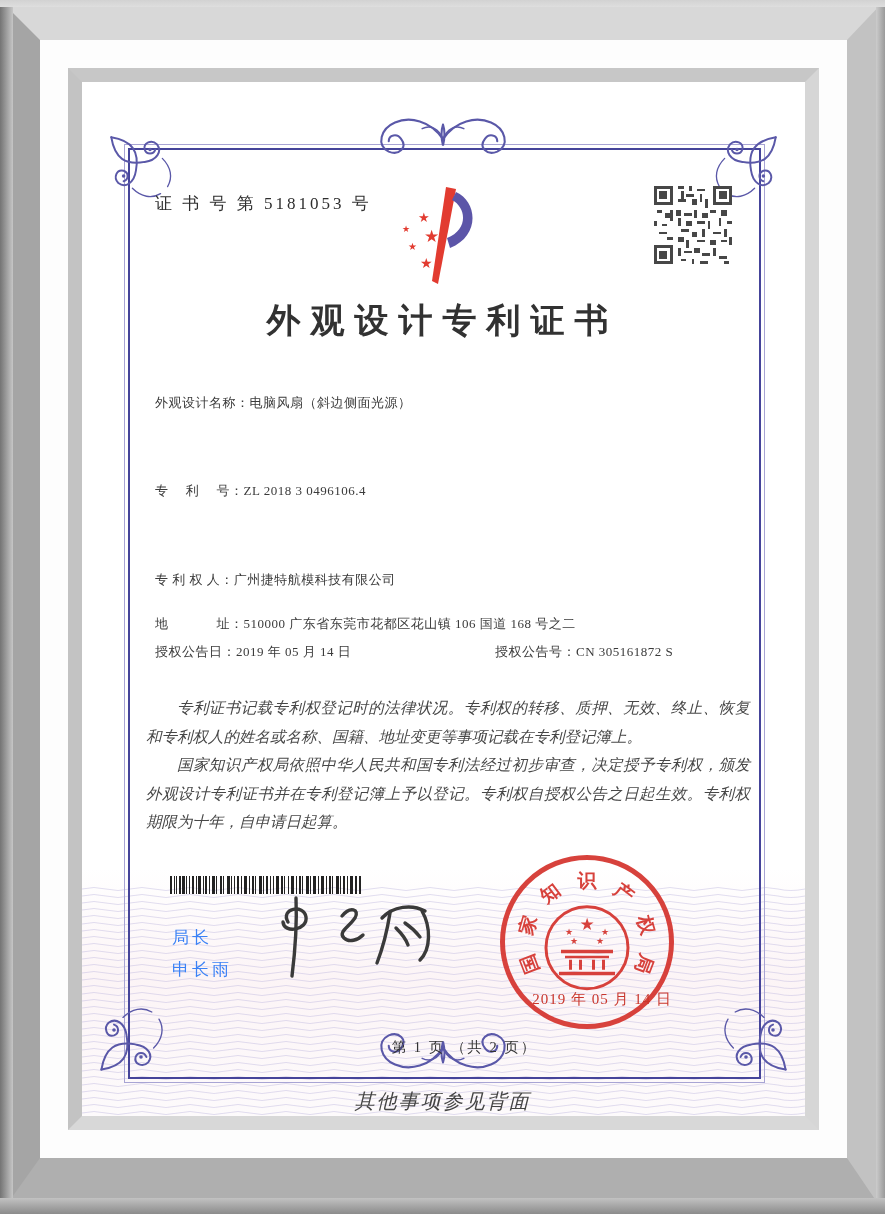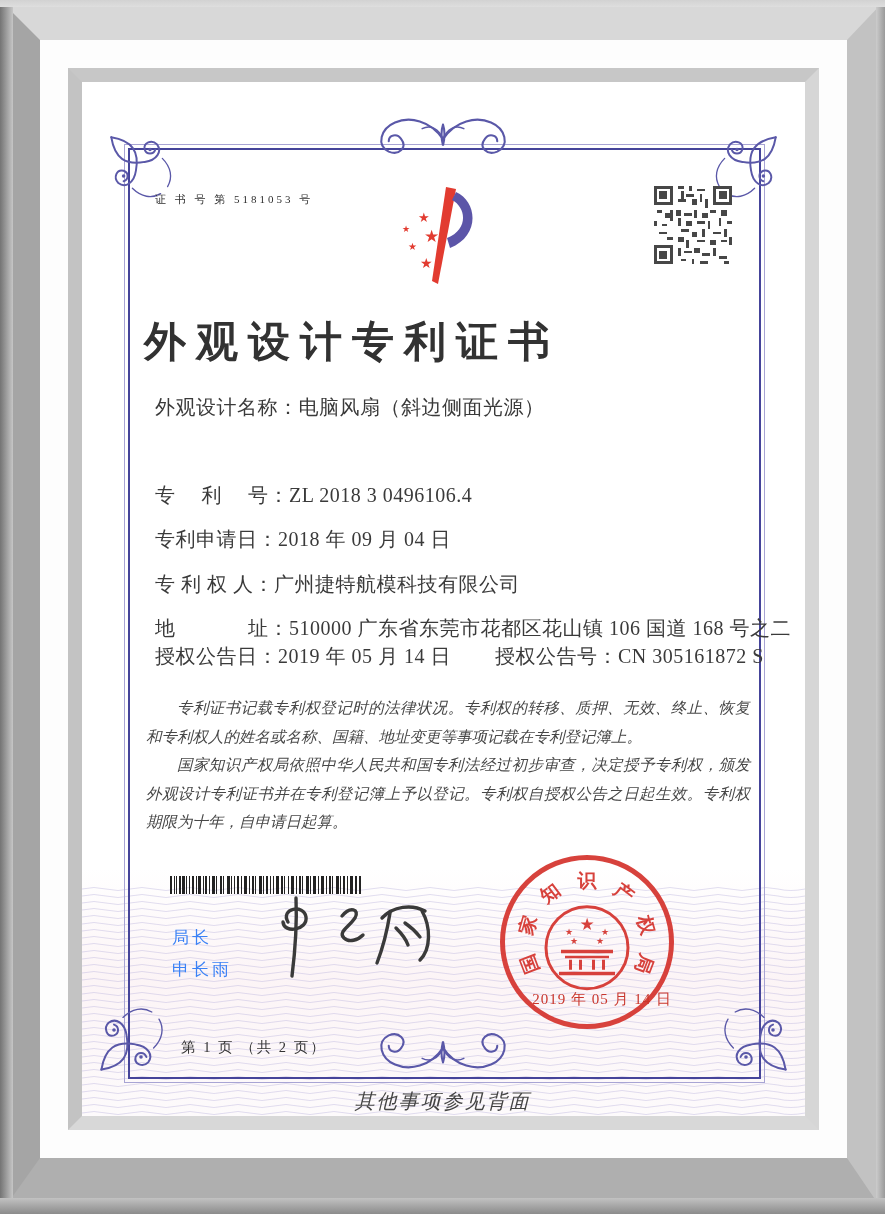--- a/index.html
+++ b/index.html
@@ -22,27 +22,27 @@
   .cert-border{position:absolute;left:46px;top:66px;width:629px;height:927px;
                border:2.5px solid #45449a;outline:1px solid #a8a4d4;outline-offset:3px;}
   .flourish{position:absolute;color:#5a58a8;}
   .fl-tl{left:24px;top:50px;}
   .fl-tr{right:24px;top:50px;transform:scaleX(-1);}
   .fl-bl{left:14px;top:903px;transform:scale(1,-1);}
   .fl-br{right:14px;top:903px;transform:scale(-1,-1);}
   .fl-tc{left:256px;top:30px;}
   .fl-bc{left:256px;top:945px;transform:scale(1,-1);}
   
-  .cert-no{position:absolute;left:73px;top:110px;font-size:11px;letter-spacing:3px;color:#2e2e2e;}
+  .cert-no{position:absolute;left:73px;top:110px;font-size:17px;letter-spacing:3px;color:#2e2e2e;}
   .logo{position:absolute;left:308px;top:102px;width:86px;height:104px;}
   .qr{position:absolute;left:572px;top:104px;width:78px;height:78px;}
-  .title{position:absolute;left:46px;top:216px;width:629px;margin:16px;text-align:left;
-         font-size:42px;font-weight:600;letter-spacing:10px;color:#323232;}
-  
-  .row{position:absolute;left:73px;width:570px;font-size:20px;color:#3a3a3a;letter-spacing:0.5px;white-space:nowrap;}
+  .title{position:absolute;left:46px;top:216px;width:629px;margin:0;text-align:center;
+         font-size:34px;font-weight:600;letter-spacing:10px;color:#323232;}
+  
+  .row{position:absolute;left:73px;width:570px;font-size:13px;color:#3a3a3a;letter-spacing:0.5px;white-space:nowrap;}
   .row .lbl{color:#3a3a3a;}
   .r0{top:312px;} .r1{top:356px;} .r2{top:400px;} .r3{top:444px;} .r4{top:489px;} .r5{top:533px;} .r6{top:561px;}
   .grant2{position:absolute;left:340px;top:0;}
   
   .paras{position:absolute;left:64px;top:612px;width:604px;font-style:italic;font-size:15.5px;
          line-height:28.5px;color:#474747;text-align:justify;}
   .paras p{margin:0;text-indent:2em;}
   
   .barcode{position:absolute;left:88px;top:794px;width:192px;height:18px;}
   .bureau{position:absolute;left:90px;top:840px;font-family:Liberation Serif, serif;
@@ -55,21 +55,21 @@
   .sc0{transform:rotate(-111deg) translateY(-62px);}
   .sc1{transform:rotate(-74deg)  translateY(-62px);}
   .sc2{transform:rotate(-37deg)  translateY(-62px);}
   .sc3{transform:rotate(0deg)    translateY(-62px);}
   .sc4{transform:rotate(37deg)   translateY(-62px);}
   .sc5{transform:rotate(74deg)   translateY(-62px);}
   .sc6{transform:rotate(111deg)  translateY(-62px);}
   .emblem{position:absolute;left:50%;top:50%;transform:translate(-50%,-44%);}
   .seal-date{position:absolute;left:425px;top:908px;width:190px;text-align:center;
              font-size:15px;color:#c9362c;letter-spacing:1px;}
-  .page-no{position:absolute;left:59px;top:956px;width:629px;
+  .page-no{position:absolute;left:28px;top:956px;width:629px;text-align:center;
            font-size:14.5px;letter-spacing:2px;color:#333;padding-left:40px;}
   .back-note{position:absolute;left:46px;top:1006px;width:629px;text-align:center;
              font-style:italic;font-size:20px;letter-spacing:2px;color:#444;}
 </style>
 </head>
 <body>
 
 <div class="stage">
 
   <div class="bevel"></div>
@@ -258,23 +258,20 @@
       </svg>
 
       <h1 class="title">外观设计专利证书</h1>
 
       <div class="row r0">
         <span class="lbl">外观设计名称：</span><span class="val">电脑风扇（斜边侧面光源）</span>
       </div>
       <div class="row r2">
         <span class="lbl">专　 利　 号：</span><span class="val">ZL 2018 3 0496106.4</span>
       </div>
-      <div class="row r3">
-        <span class="lbl">专利申请日：</span><span class="val">2018 年 09 月 04 日</span>
-      </div>
       <div class="row r4">
         <span class="lbl">专 利 权 人：</span><span class="val">广州捷特航模科技有限公司</span>
       </div>
       <div class="row r5">
         <span class="lbl">地　 　　 址：</span><span class="val">510000 广东省东莞市花都区花山镇 106 国道 168 号之二</span>
       </div>
       <div class="row r6">
         <span class="lbl">授权公告日：</span><span class="val">2019 年 05 月 14 日</span>
         <span class="grant2">
           <span class="lbl">授权公告号：</span><span class="val">CN 305161872 S</span>

